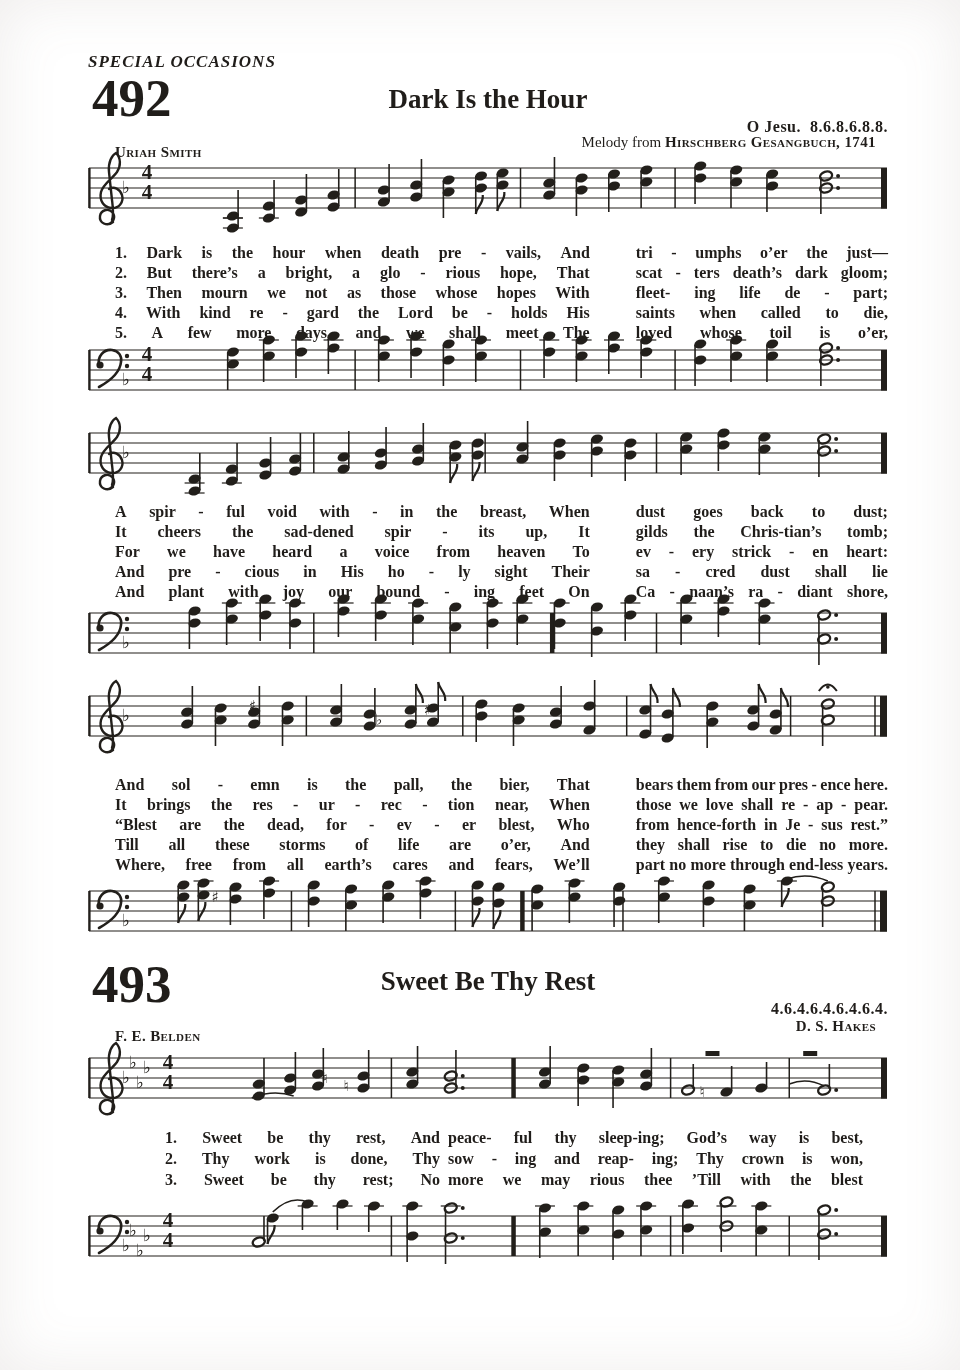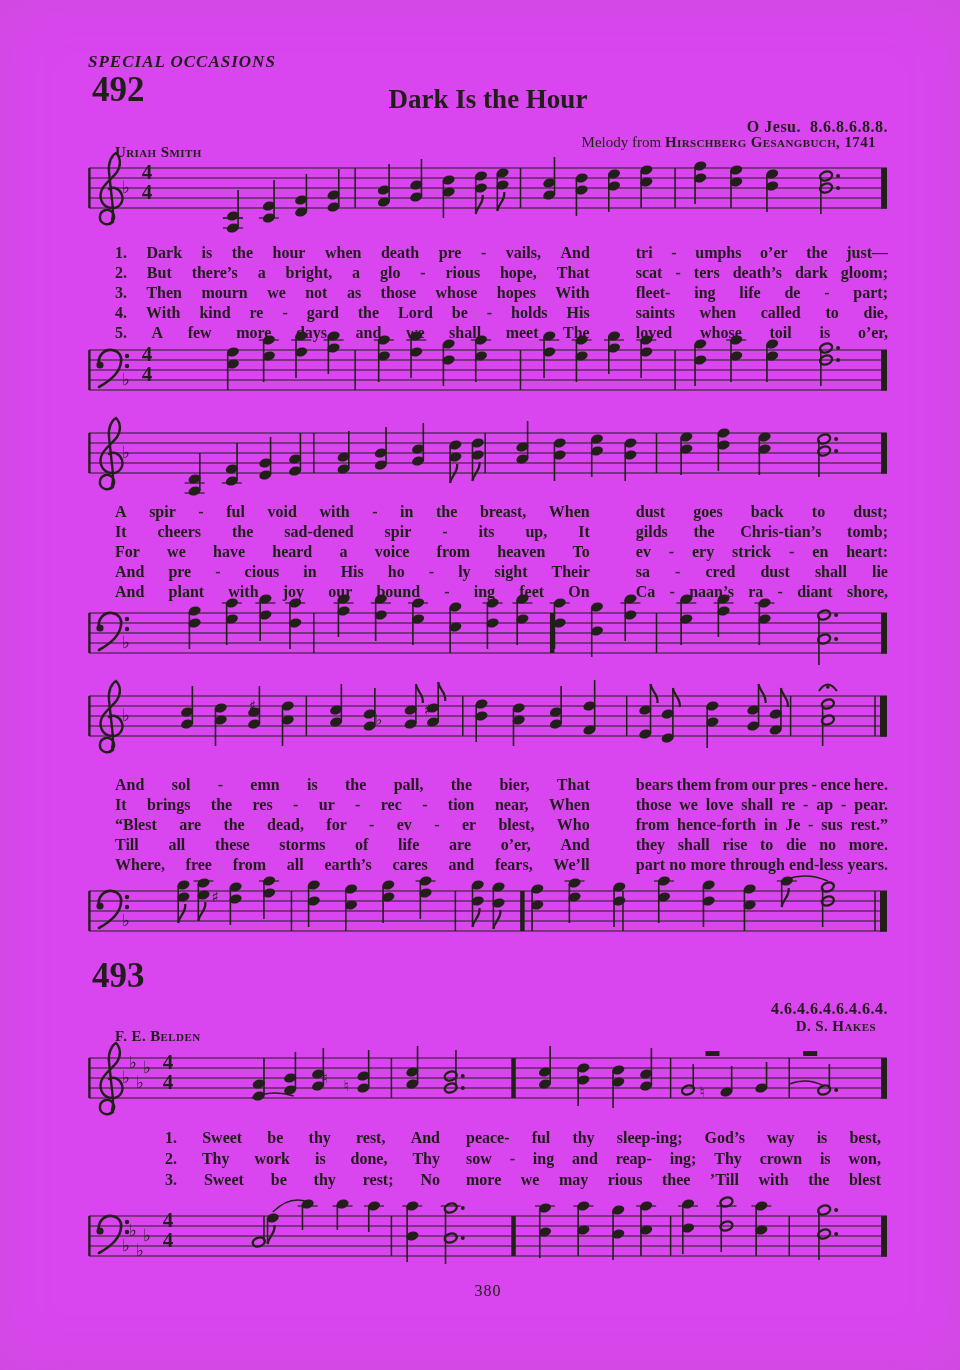--- a/index.html
+++ b/index.html
@@ -1,37 +1,37 @@
 <!DOCTYPE html>
 <html><head>
 <meta charset="utf-8">
 <style>
   html,body{margin:0;padding:0;}
   body{background:#dedbd5;font-family:"Liberation Serif","DejaVu Serif",serif;}
-  .page{position:relative;width:960px;height:1370px;background:#d946ef;color:#201d1a;
+  .page{position:relative;width:960px;height:1370px;background:#ffffff;color:#201d1a;
         box-shadow:inset 0 0 60px rgba(120,110,95,.12);overflow:hidden;}
   .abs{position:absolute;}
   .centered{left:88px;width:800px;text-align:center;}
   .section-title{left:88px;top:52px;font-size:17px;font-weight:700;font-style:italic;letter-spacing:1px;}
-  .hymn-number{left:92px;font-size:35px;font-weight:700;line-height:1;}
+  .hymn-number{left:92px;font-size:53px;font-weight:700;line-height:1;}
   .hymn-title{font-size:27px;font-weight:700;}
   .hymn-meter{font-size:16px;font-weight:700;letter-spacing:.5px;}
   .authors{left:88px;width:800px;font-size:15px;}
   .authors .left{position:absolute;left:27px;top:10px;font-variant:small-caps;font-weight:700;letter-spacing:.4px;}
   .authors .right{position:absolute;right:12px;top:0;}
   .sc{font-variant:small-caps;font-weight:600;letter-spacing:.4px;}
   .staff{position:absolute;left:88px;width:800px;height:92px;}
   .lyrics{position:absolute;left:88px;width:800px;}
   .lyric-row{position:relative;display:flex;height:20px;font-size:16px;font-weight:700;line-height:19px;white-space:nowrap;}
   .v493 .lyric-row{height:21px;}
   .lcol,.rcol{display:flex;justify-content:space-between;}
   .v492 .lcol{margin-left:27px;width:480px;}
   .v492 .rcol{margin-left:46px;width:255px;}
   .v493 .lcol{margin-left:77px;width:275px;}
-  .v493 .rcol{margin-left:26px;width:415px;}
+  .v493 .rcol{margin-left:8px;width:415px;}
   .page-number{font-size:16px;letter-spacing:1px;}
 </style>
 </head>
 <body>
 
 <div class="page">
 
   <div class="abs section-title">SPECIAL OCCASIONS</div>
 
   <div class="abs hymn-number" style="top:72px;">492</div>
@@ -860,20 +860,21 @@
       <line x1="693.675" y1="11" x2="693.675" y2="36" stroke="#221f1b" stroke-width="1.6"></line>
       <path d="M 693.675 36 C 694.675 28, 701.675 26, 700.675 17" fill="none" stroke="#221f1b" stroke-width="2.2"></path>
       <ellipse cx="739.85" cy="16" rx="6.2" ry="4.4" transform="rotate(-18 739.85 16)" fill="none" stroke="#221f1b" stroke-width="2.3"></ellipse>
       <ellipse cx="739.85" cy="30" rx="6.2" ry="4.4" transform="rotate(-18 739.85 30)" fill="none" stroke="#221f1b" stroke-width="2.3"></ellipse>
       <line x1="734.65" y1="17" x2="734.65" y2="56" stroke="#221f1b" stroke-width="1.6"></line>
       <text x="123.39999999999998" y="31" font-size="15" font-family="DejaVu Sans, sans-serif" fill="#221f1b">♯</text>
       <path d="M 698.875 8 Q 719.3625 1 739.85 10" fill="none" stroke="#221f1b" stroke-width="1.6"></path>
     </svg>
 
   <div class="abs hymn-number" style="top:958px;">493</div>
+  <div class="abs centered hymn-title" style="top:966px;">Sweet Be Thy Rest</div>
   <div class="abs centered hymn-meter" style="top:1000px;text-align:right;">4.6.4.6.4.6.4.6.4.</div>
   <div class="abs authors" style="top:1018px;">
     <span class="left">F. E. Belden</span>
     <span class="right sc">D. S. Hakes</span>
   </div>
 
   <svg class="staff" style="top:1038px;" viewBox="0 0 800 92">
       <line x1="1" y1="20" x2="799" y2="20" stroke="#221f1b" stroke-width="1.1"></line>
       <line x1="1" y1="30" x2="799" y2="30" stroke="#221f1b" stroke-width="1.1"></line>
       <line x1="1" y1="40" x2="799" y2="40" stroke="#221f1b" stroke-width="1.1"></line>
@@ -1080,14 +1081,13 @@
       <ellipse cx="673.3399999999999" cy="34" rx="6.2" ry="4.4" transform="rotate(-18 673.3399999999999 34)" fill="#221f1b"></ellipse>
       <line x1="668.1399999999999" y1="11" x2="668.1399999999999" y2="60" stroke="#221f1b" stroke-width="1.6"></line>
       <ellipse cx="736.1600000000001" cy="14" rx="6.2" ry="4.4" transform="rotate(-18 736.1600000000001 14)" fill="none" stroke="#221f1b" stroke-width="2.3"></ellipse>
       <circle cx="748.1600000000001" cy="14" r="2" fill="#221f1b"></circle>
       <ellipse cx="736.1600000000001" cy="38" rx="6.2" ry="4.4" transform="rotate(-18 736.1600000000001 38)" fill="none" stroke="#221f1b" stroke-width="2.3"></ellipse>
       <circle cx="748.1600000000001" cy="38" r="2" fill="#221f1b"></circle>
       <line x1="730.96" y1="15" x2="730.96" y2="64" stroke="#221f1b" stroke-width="1.6"></line>
       <path d="M 184.74 16 Q 202.19 -1 219.64 6" fill="none" stroke="#221f1b" stroke-width="1.6"></path>
     </svg>
 
-  <div class="abs centered page-number" style="top:1282px;">380</div>
 </div>
 
 </body></html>

